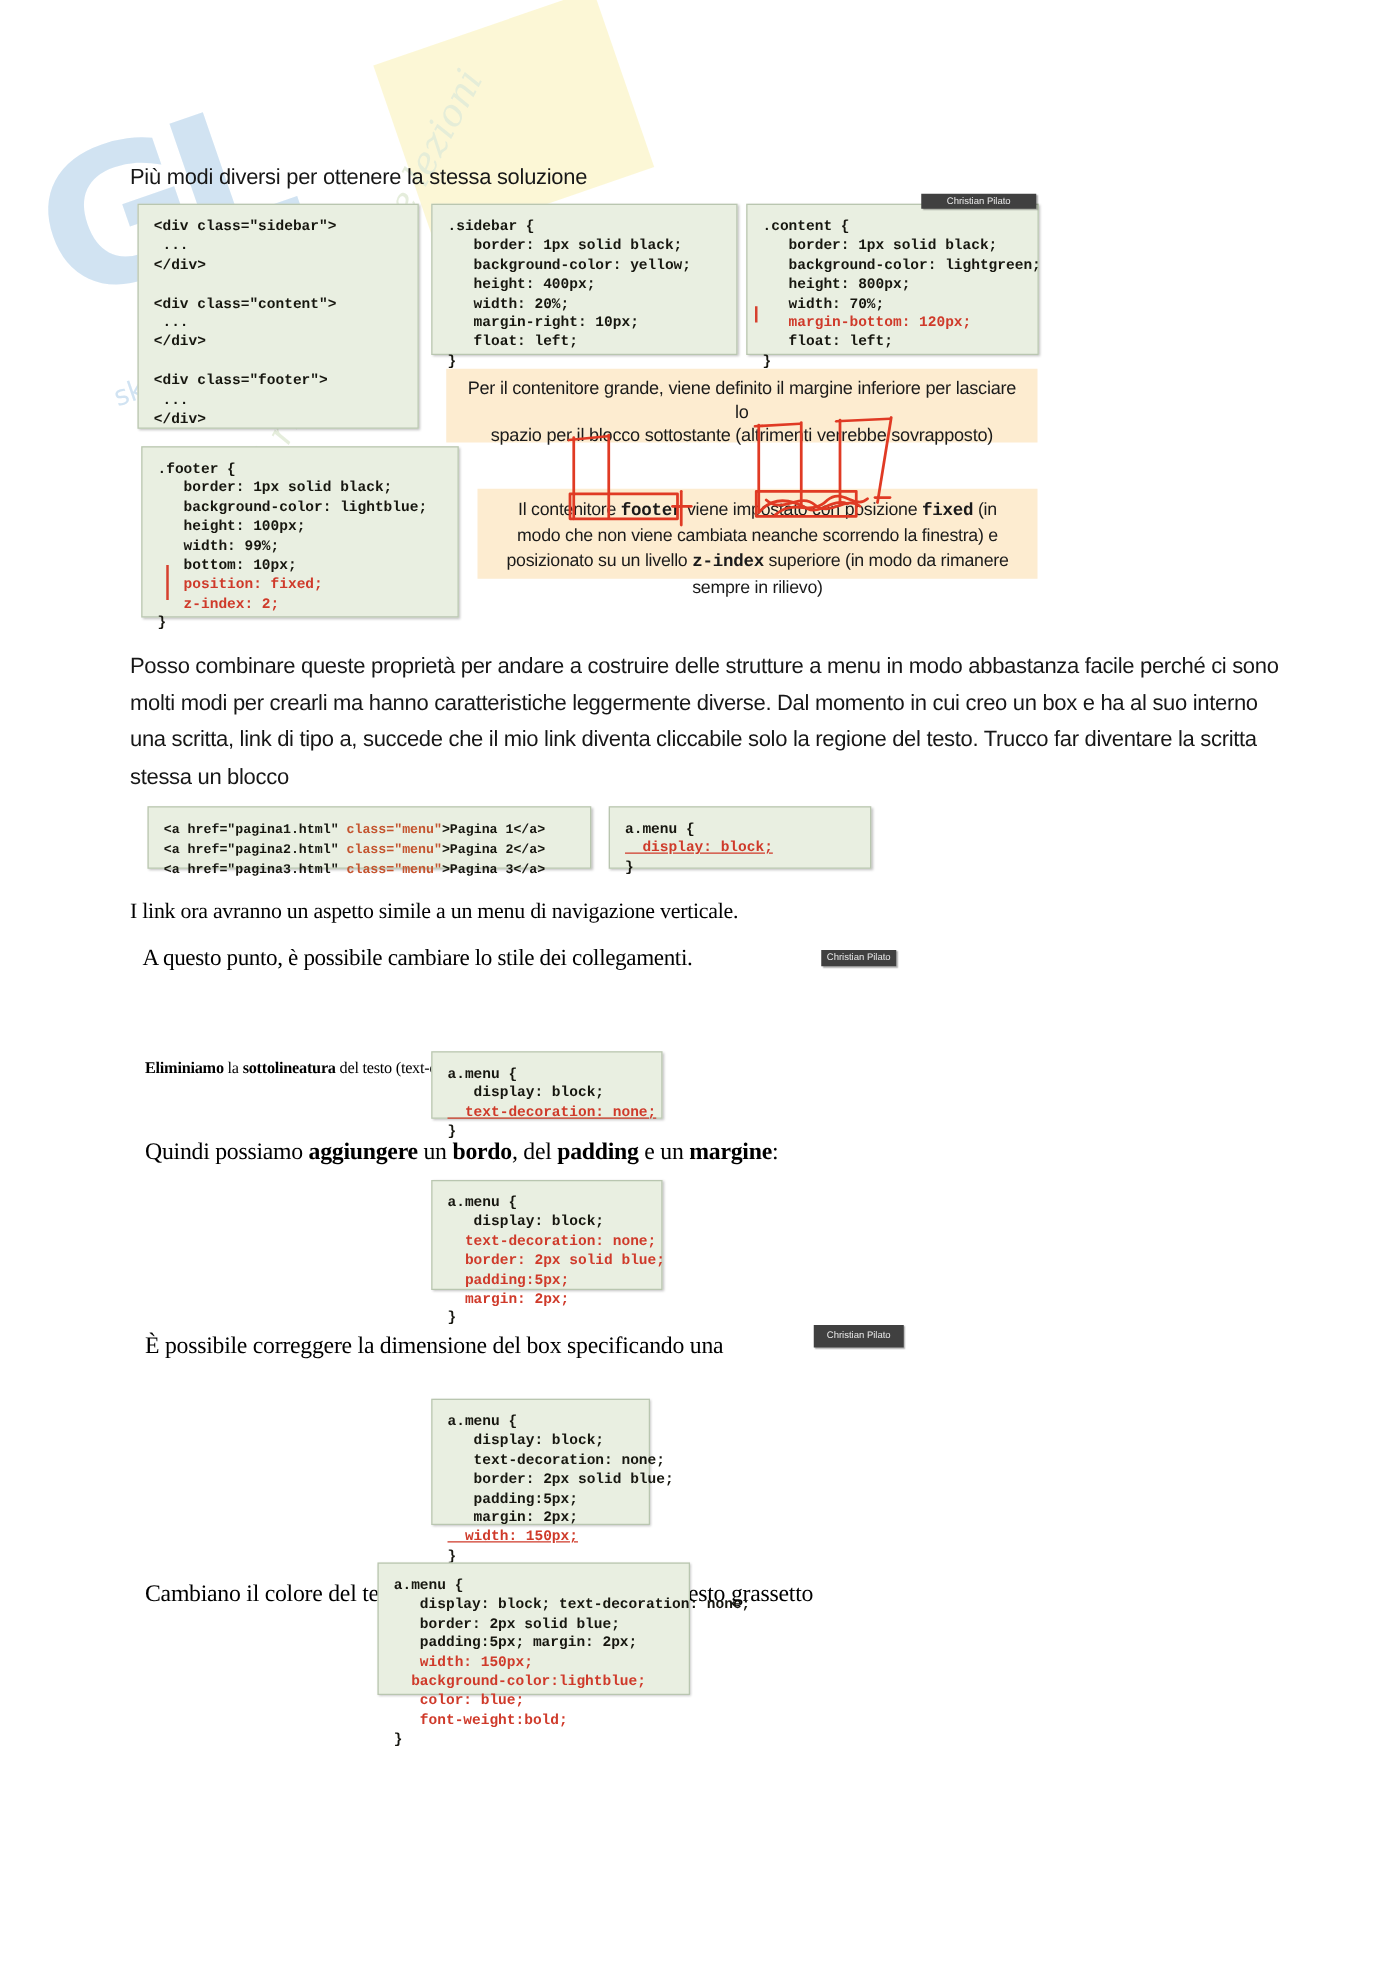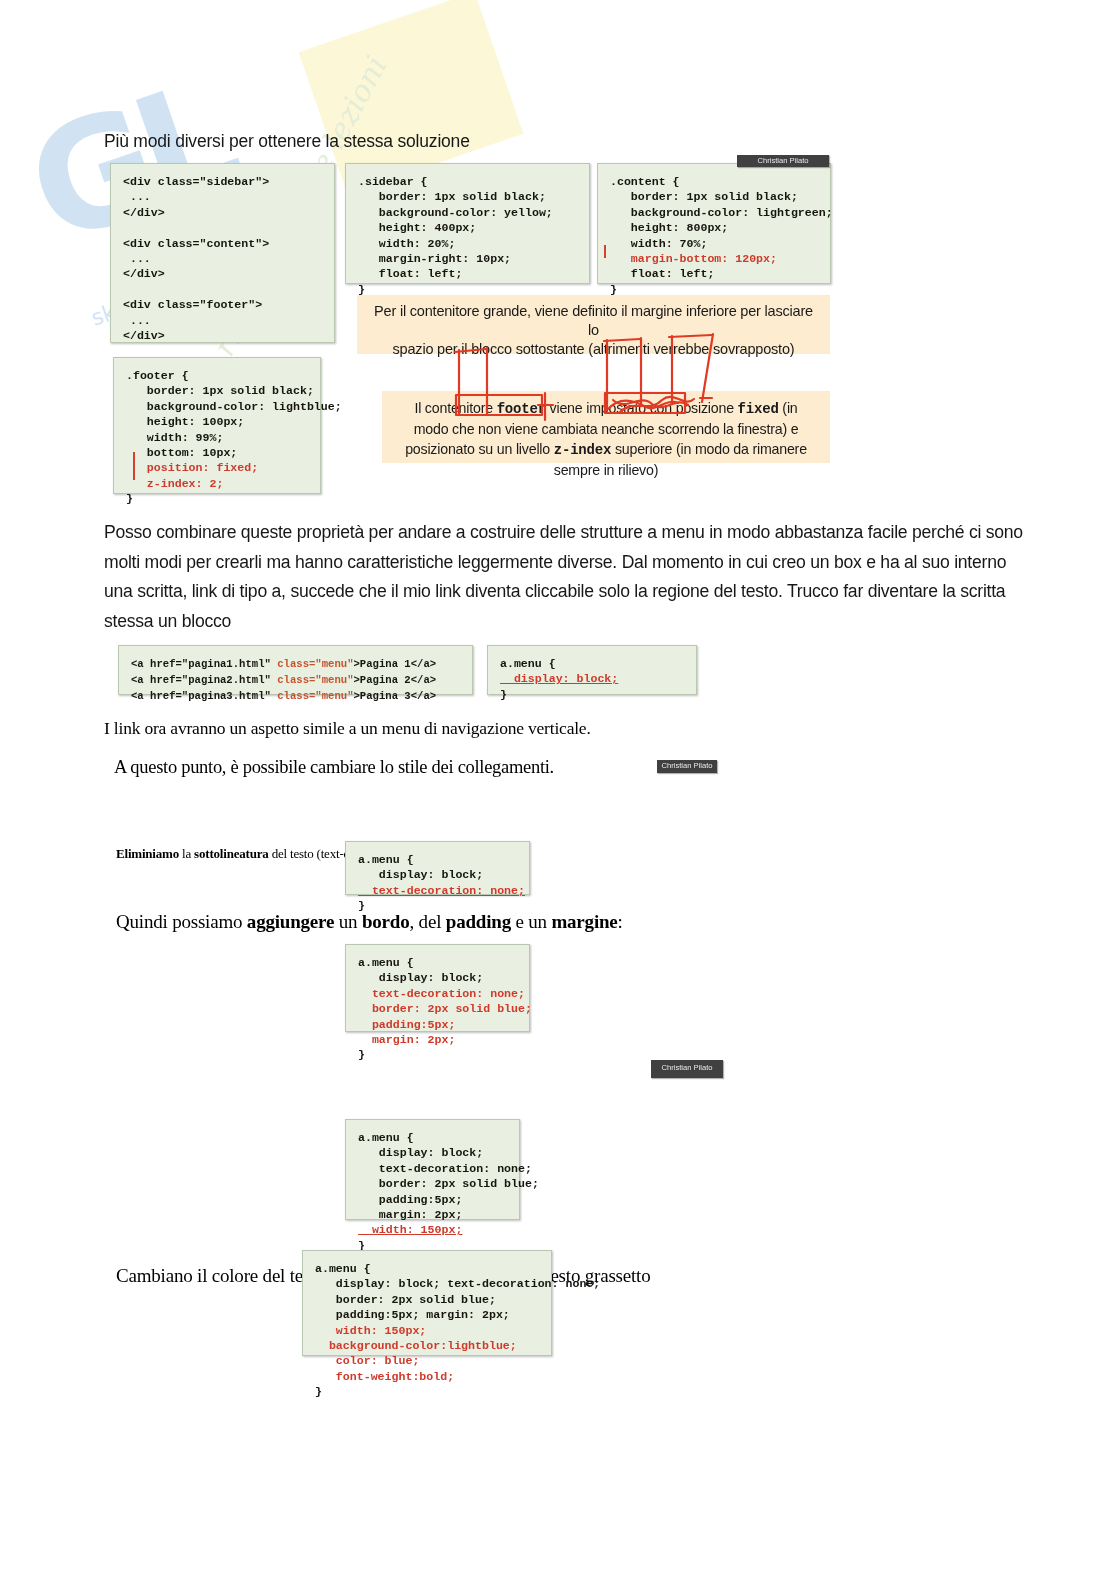--- a/index.html
+++ b/index.html
@@ -64,21 +64,21 @@
   .code .red{color:#cf3a2a;}
   .code .orange{color:#c4542e;}
   .code .u{text-decoration:underline;}
   .bar{
     position:absolute;width:2px;background:#d6402e;
   }
 
   #cb-html{left:110px;top:163px;width:225px;height:180px;}
   #cb-sidebar{left:345px;top:163px;width:245px;height:121px;}
   #cb-content{left:597px;top:163px;width:234px;height:121px;}
-  #cb-footer{left:113px;top:357px;width:208px;height:137px;}
+  #cb-footer{left:113px;top:357px;width:254px;height:137px;}
   #cb-links{left:118px;top:645px;width:355px;height:50px;font-size:10.6px;line-height:16px;}
   #cb-menu1{left:487px;top:645px;width:210px;height:50px;}
   #cb-menu2{left:345px;top:841px;width:185px;height:54px;}
   #cb-menu3{left:345px;top:944px;width:185px;height:88px;}
   #cb-menu4{left:345px;top:1119px;width:175px;height:101px;}
   #cb-menu5{left:302px;top:1250px;width:250px;height:106px;}
 
   
   .callout{
     position:absolute;background:#fdecd0;color:#1a1a1a;text-align:center;
@@ -211,20 +211,21 @@
 
     <div class="code" id="cb-menu3"><span id="t-menu3">a.menu {
    display: block;
 <span class="red">  text-decoration: none;</span>
 <span class="red">  border: 2px solid blue;</span>
 <span class="red">  padding:5px;</span>
 <span class="red">  margin: 2px;</span>
 }</span></div>
 
     <div class="line-txt t-possibile">
+      <div>È possibile correggere la dimensione del box specificando una</div>
     </div>
 
     <div class="code" id="cb-menu4"><span id="t-menu4">a.menu {
    display: block;
    text-decoration: none;
    border: 2px solid blue;
    padding:5px;
    margin: 2px;
 <span class="red u">  width: 150px;</span>
 }</span></div>

